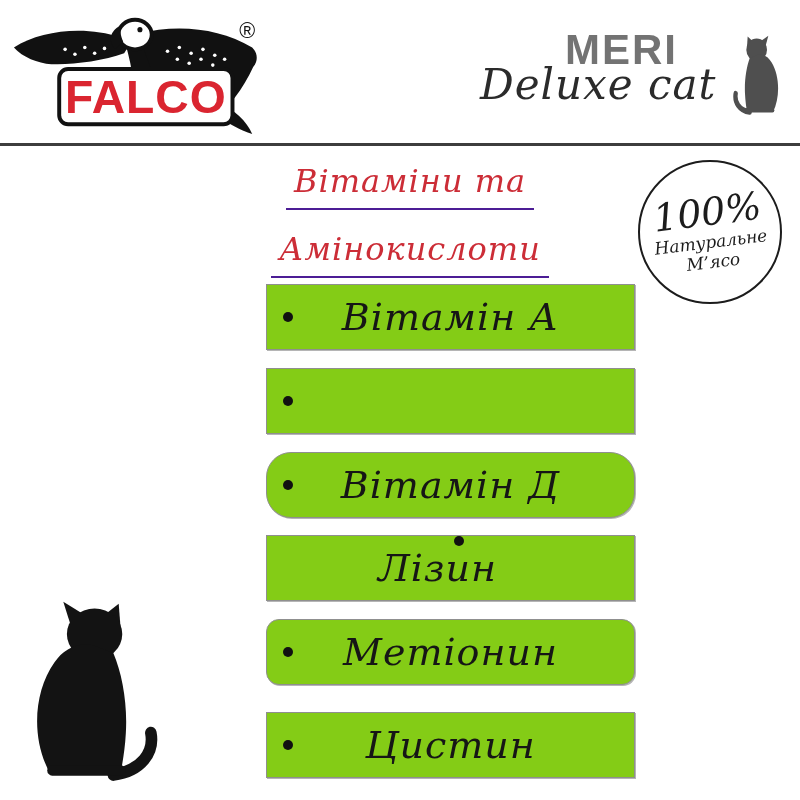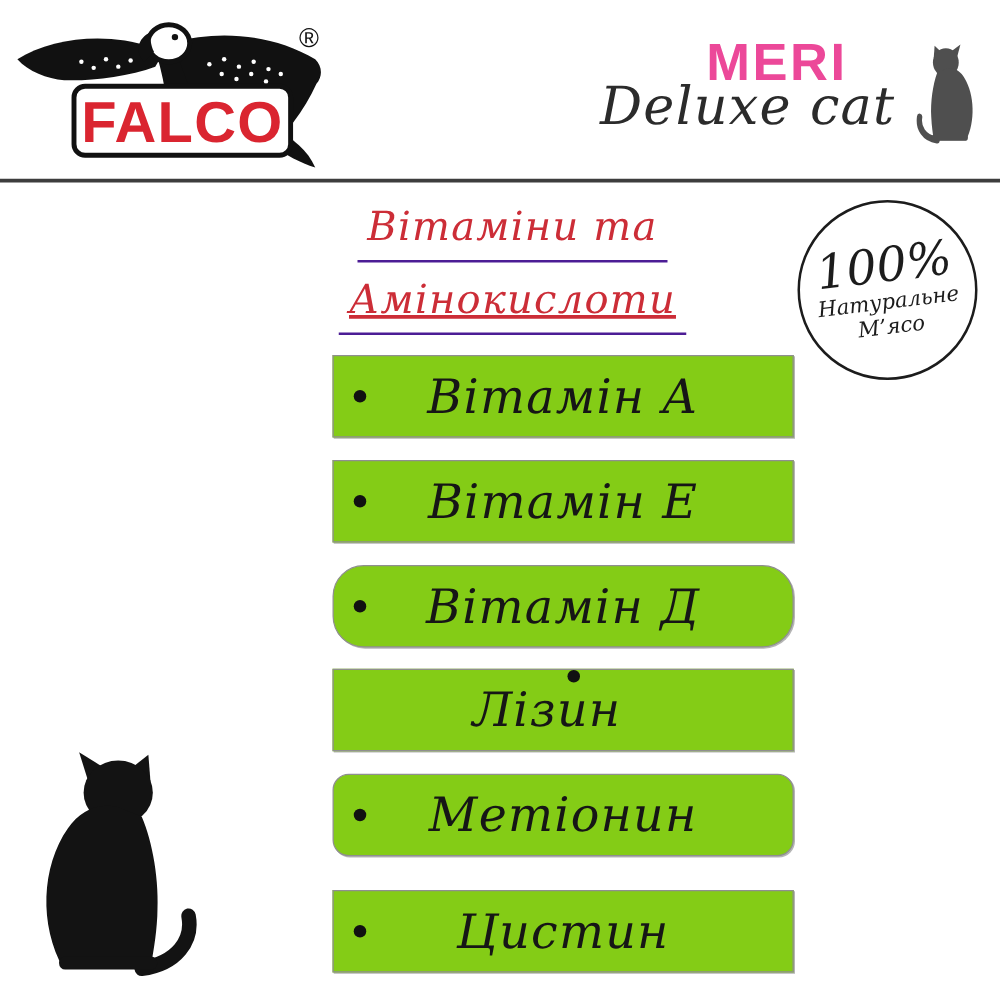--- a/index.html
+++ b/index.html
@@ -6,39 +6,39 @@
   .canvas{
     position:relative;width:800px;height:800px;background:#ffffff;overflow:hidden;
     font-family:"Liberation Sans",sans-serif;color:#111;
   }
   
   .falco-logo{position:absolute;left:8px;top:8px;width:256px;height:130px;}
   .meri-block{position:absolute;left:470px;top:18px;width:320px;height:110px;}
   .meri-name{
     position:absolute;left:95px;top:8px;
     font-family:"Liberation Sans",sans-serif;font-weight:bold;font-size:42px;
-    letter-spacing:2px;color:#ec4899;
+    letter-spacing:2px;color:#737373;
   }
   .meri-sub{
     position:absolute;left:10px;top:42px;
     font-family:"DejaVu Serif",serif;font-style:italic;font-size:42px;
     letter-spacing:1px;color:#2b2b2b;white-space:nowrap;
   }
   .meri-cat{position:absolute;left:263px;top:16px;width:50px;height:84px;}
   .separator{position:absolute;left:0;top:143px;width:800px;height:3px;background:#3d3d3d;}
   
   .title-block{
     position:absolute;left:215px;top:156px;width:390px;text-align:center;
     font-family:"DejaVu Serif",serif;font-style:italic;color:#cc2d37;
   }
   .title-line{
     display:inline-block;font-size:32px;line-height:50px;letter-spacing:1px;
     border-bottom:2px solid #4c1d95;padding:0 8px 2px 8px;white-space:nowrap;
   }
-  .title-line.second{margin-top:4px;text-decoration:underline;}
+  .title-line.second{margin-top:14px;}
   
   .stamp{
     position:absolute;left:638px;top:160px;width:140px;height:140px;
     border:2px solid #1c1c1c;border-radius:50%;
     display:flex;align-items:center;justify-content:center;text-align:center;
   }
   .stamp-inner{
     transform:rotate(-7deg);
     font-family:"DejaVu Serif",serif;font-style:italic;color:#1c1c1c;
   }
@@ -141,21 +141,20 @@
       <div class="stamp-word">М’ясо</div>
     </div>
   </div>
 
   <div class="list-row row-1">
     <span class="bullet"></span>
     <span class="row-label">Вітамін А</span>
   </div>
   <div class="list-row row-2">
     <span class="bullet"></span>
-    <span class="row-label">Вітамін Е</span>
   </div>
   <div class="list-row row-3">
     <span class="bullet"></span>
     <span class="row-label">Вітамін Д</span>
   </div>
   <div class="list-row row-4">
     <span class="bullet"></span>
     <span class="row-label">Лізин</span>
   </div>
   <div class="list-row row-5">

